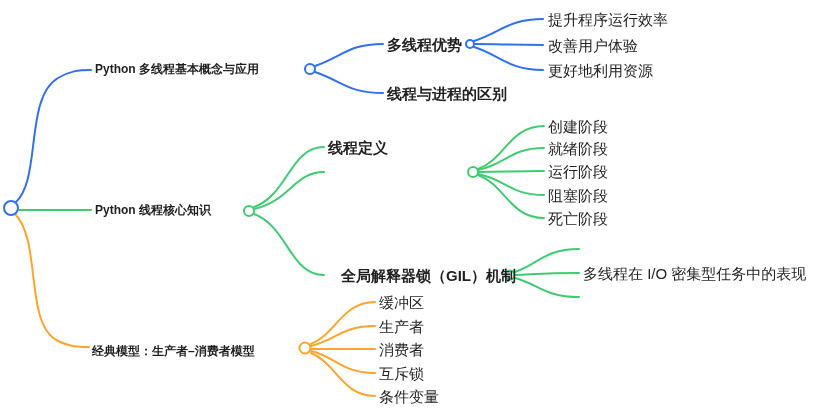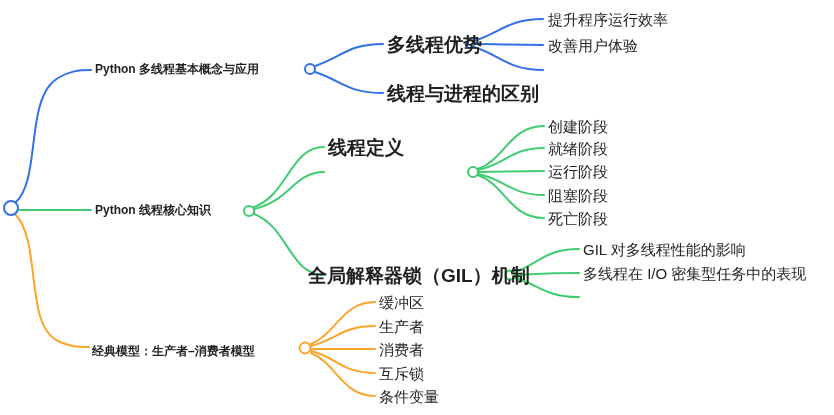--- a/index.html
+++ b/index.html
@@ -13,21 +13,21 @@
   }
   #wires{position:absolute;left:0;top:0;width:834px;height:415px;}
   .node{
     position:absolute;
     white-space:nowrap;
     line-height:1;
     transform:translateY(-50%);
     cursor:default;
   }
   .lvl1{font-size:12px;font-weight:700;}
-  .lvl2{font-size:19px;font-weight:700;}
+  .lvl2{font-size:15px;font-weight:700;}
   .leaf{font-size:15px;font-weight:400;}
   path.wire{fill:none;stroke-width:2;stroke-linecap:round;}
   circle.handle{fill:#ffffff;stroke-width:2;cursor:pointer;}
 </style>
 </head>
 <body>
 
 <div id="canvas">
 
   <svg id="wires" viewBox="0 0 834 415" xmlns="http://www.w3.org/2000/svg">
@@ -71,31 +71,31 @@
     <circle class="handle" cx="249" cy="211" r="5" stroke="#40CB72"></circle>
     <circle class="handle" cx="473" cy="172" r="5" stroke="#40CB72"></circle>
     <circle class="handle" cx="510" cy="275" r="4.5" stroke="#40CB72"></circle>
     <circle class="handle" cx="305" cy="348" r="5.5" stroke="#FCA42B"></circle>
   </svg>
 
   <div class="node lvl1" style="left:95px;top:69px">Python 多线程基本概念与应用</div>
   <div class="node lvl2" style="left:387px;top:44px">多线程优势</div>
   <div class="node leaf" style="left:548px;top:19px">提升程序运行效率</div>
   <div class="node leaf" style="left:548px;top:45px">改善用户体验</div>
+  <div class="node leaf" style="left:548px;top:70px">更好地利用资源</div>
   <div class="node lvl2" style="left:387px;top:93px">线程与进程的区别</div>
 
   <div class="node lvl1" style="left:95px;top:210px">Python 线程核心知识</div>
   <div class="node lvl2" style="left:328px;top:147px">线程定义</div>
   <div class="node leaf" style="left:548px;top:126px">创建阶段</div>
   <div class="node leaf" style="left:548px;top:148px">就绪阶段</div>
   <div class="node leaf" style="left:548px;top:171px">运行阶段</div>
   <div class="node leaf" style="left:548px;top:195px">阻塞阶段</div>
   <div class="node leaf" style="left:548px;top:218px">死亡阶段</div>
-  <div class="node lvl2" style="left:308px;top:275px">全局解释器锁（GIL）机制</div>
-  <div class="node leaf" style="left:583px;top:249px">GIL 对多线程性能的影响</div>
+  <div class="node lvl2" style="left:341px;top:275px">全局解释器锁（GIL）机制</div>
   <div class="node leaf" style="left:583px;top:273px">多线程在 I/O 密集型任务中的表现</div>
 
   <div class="node lvl1" style="left:92px;top:351px">经典模型：生产者–消费者模型</div>
   <div class="node leaf" style="left:379px;top:302px">缓冲区</div>
   <div class="node leaf" style="left:379px;top:326px">生产者</div>
   <div class="node leaf" style="left:379px;top:349px">消费者</div>
   <div class="node leaf" style="left:379px;top:373px">互斥锁</div>
   <div class="node leaf" style="left:379px;top:396px">条件变量</div>
 
 </div>

